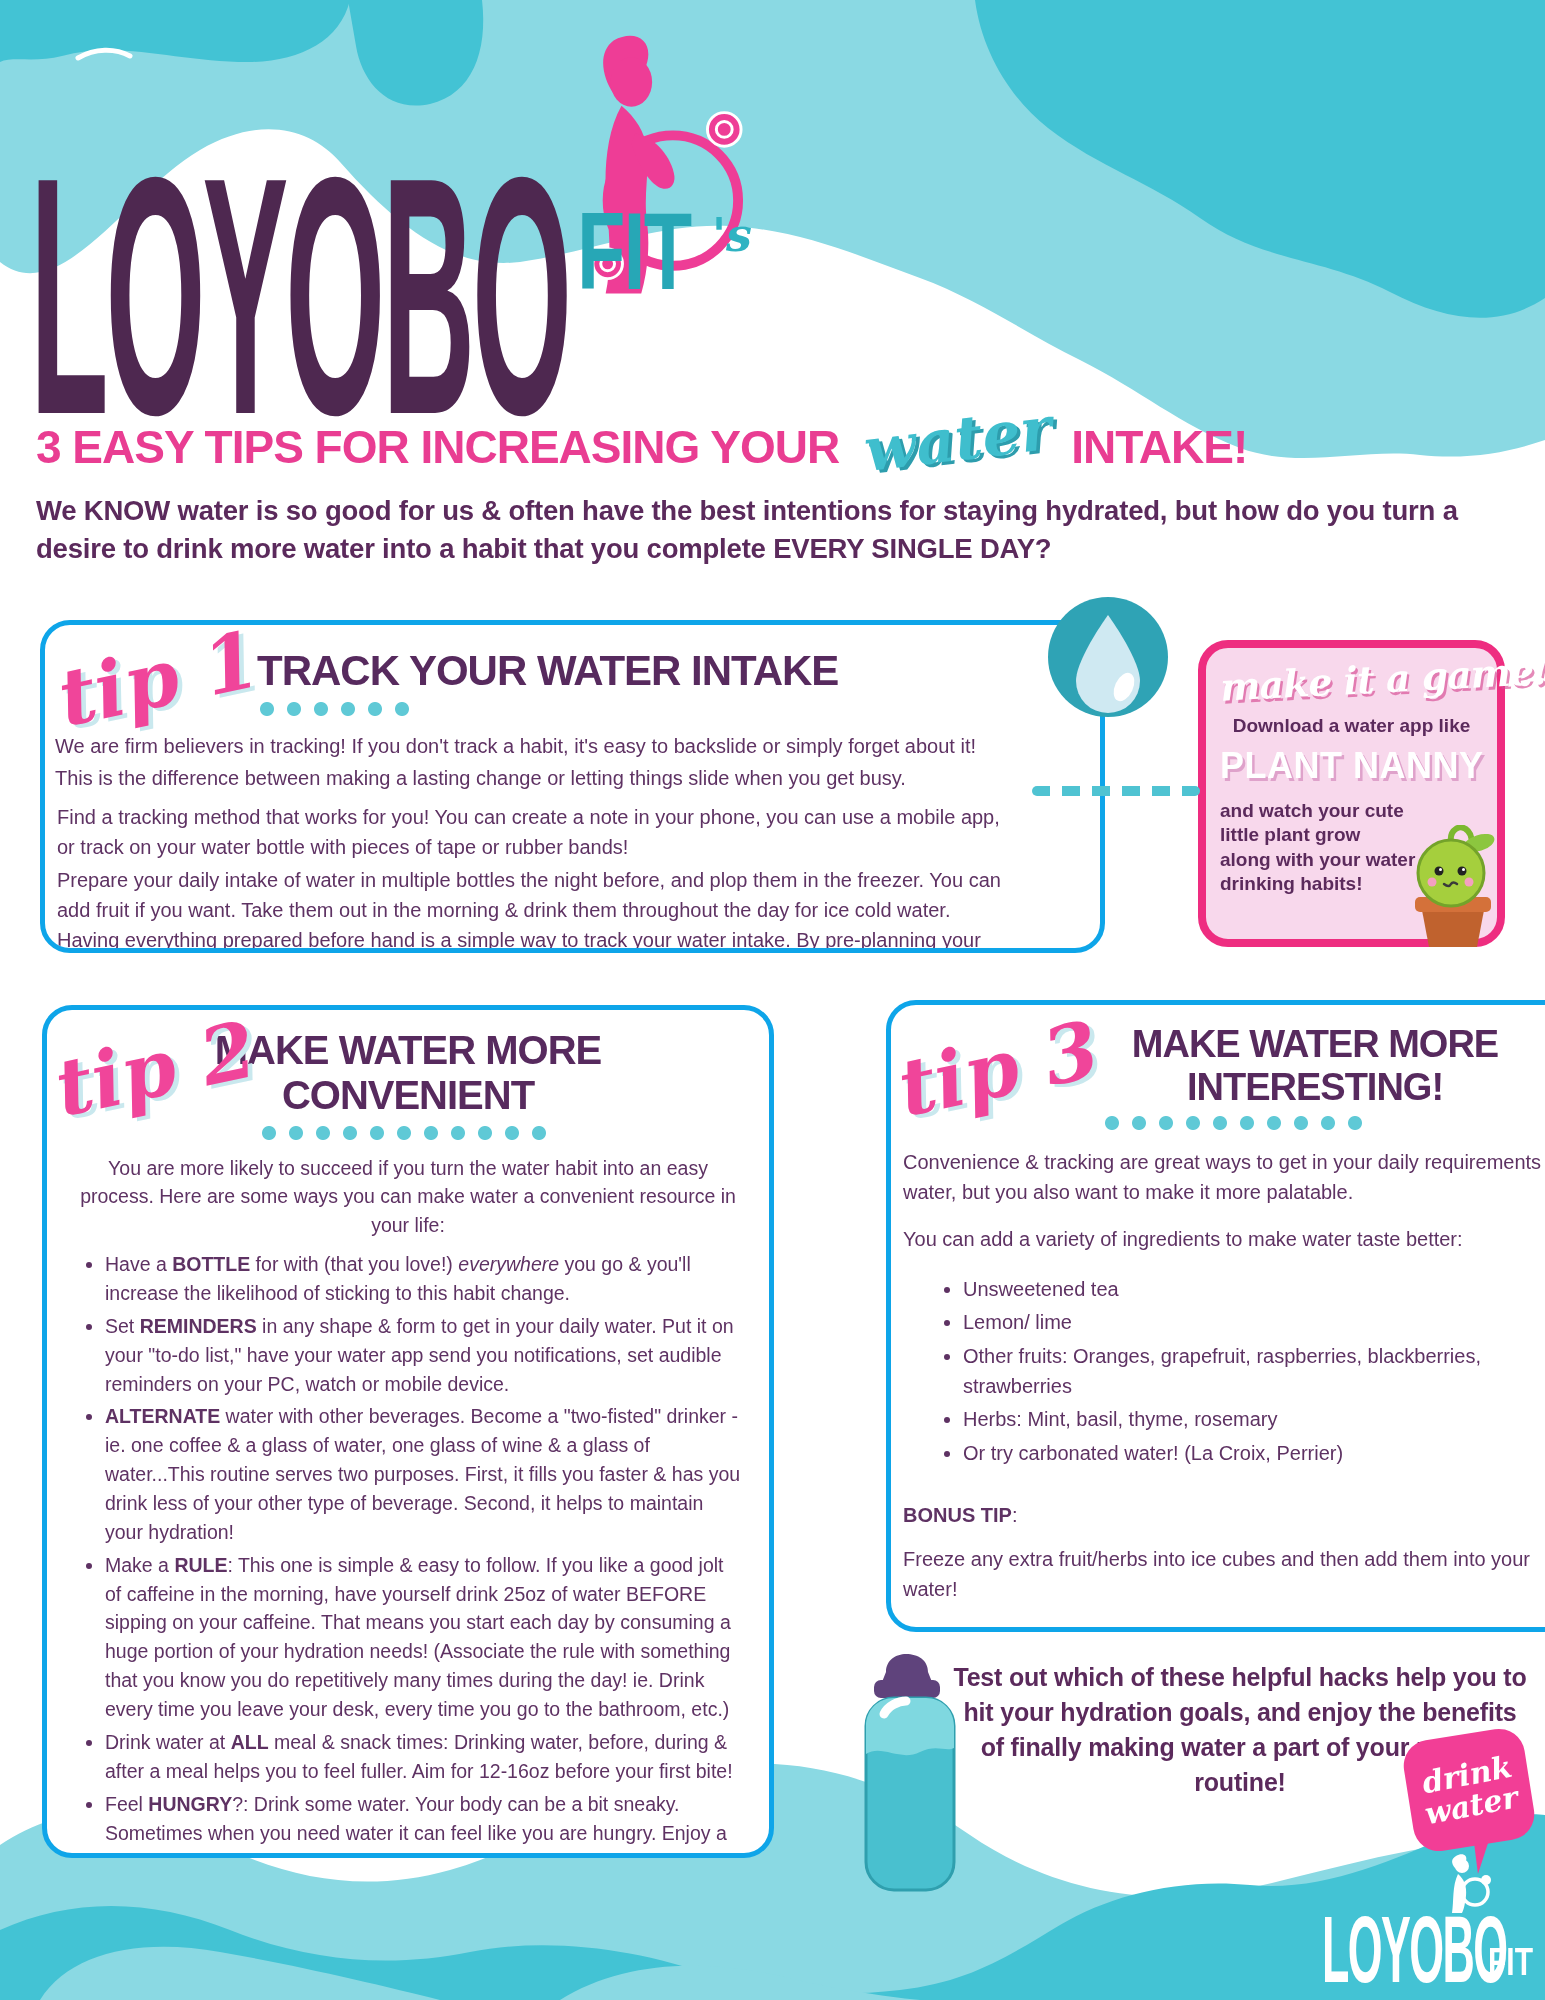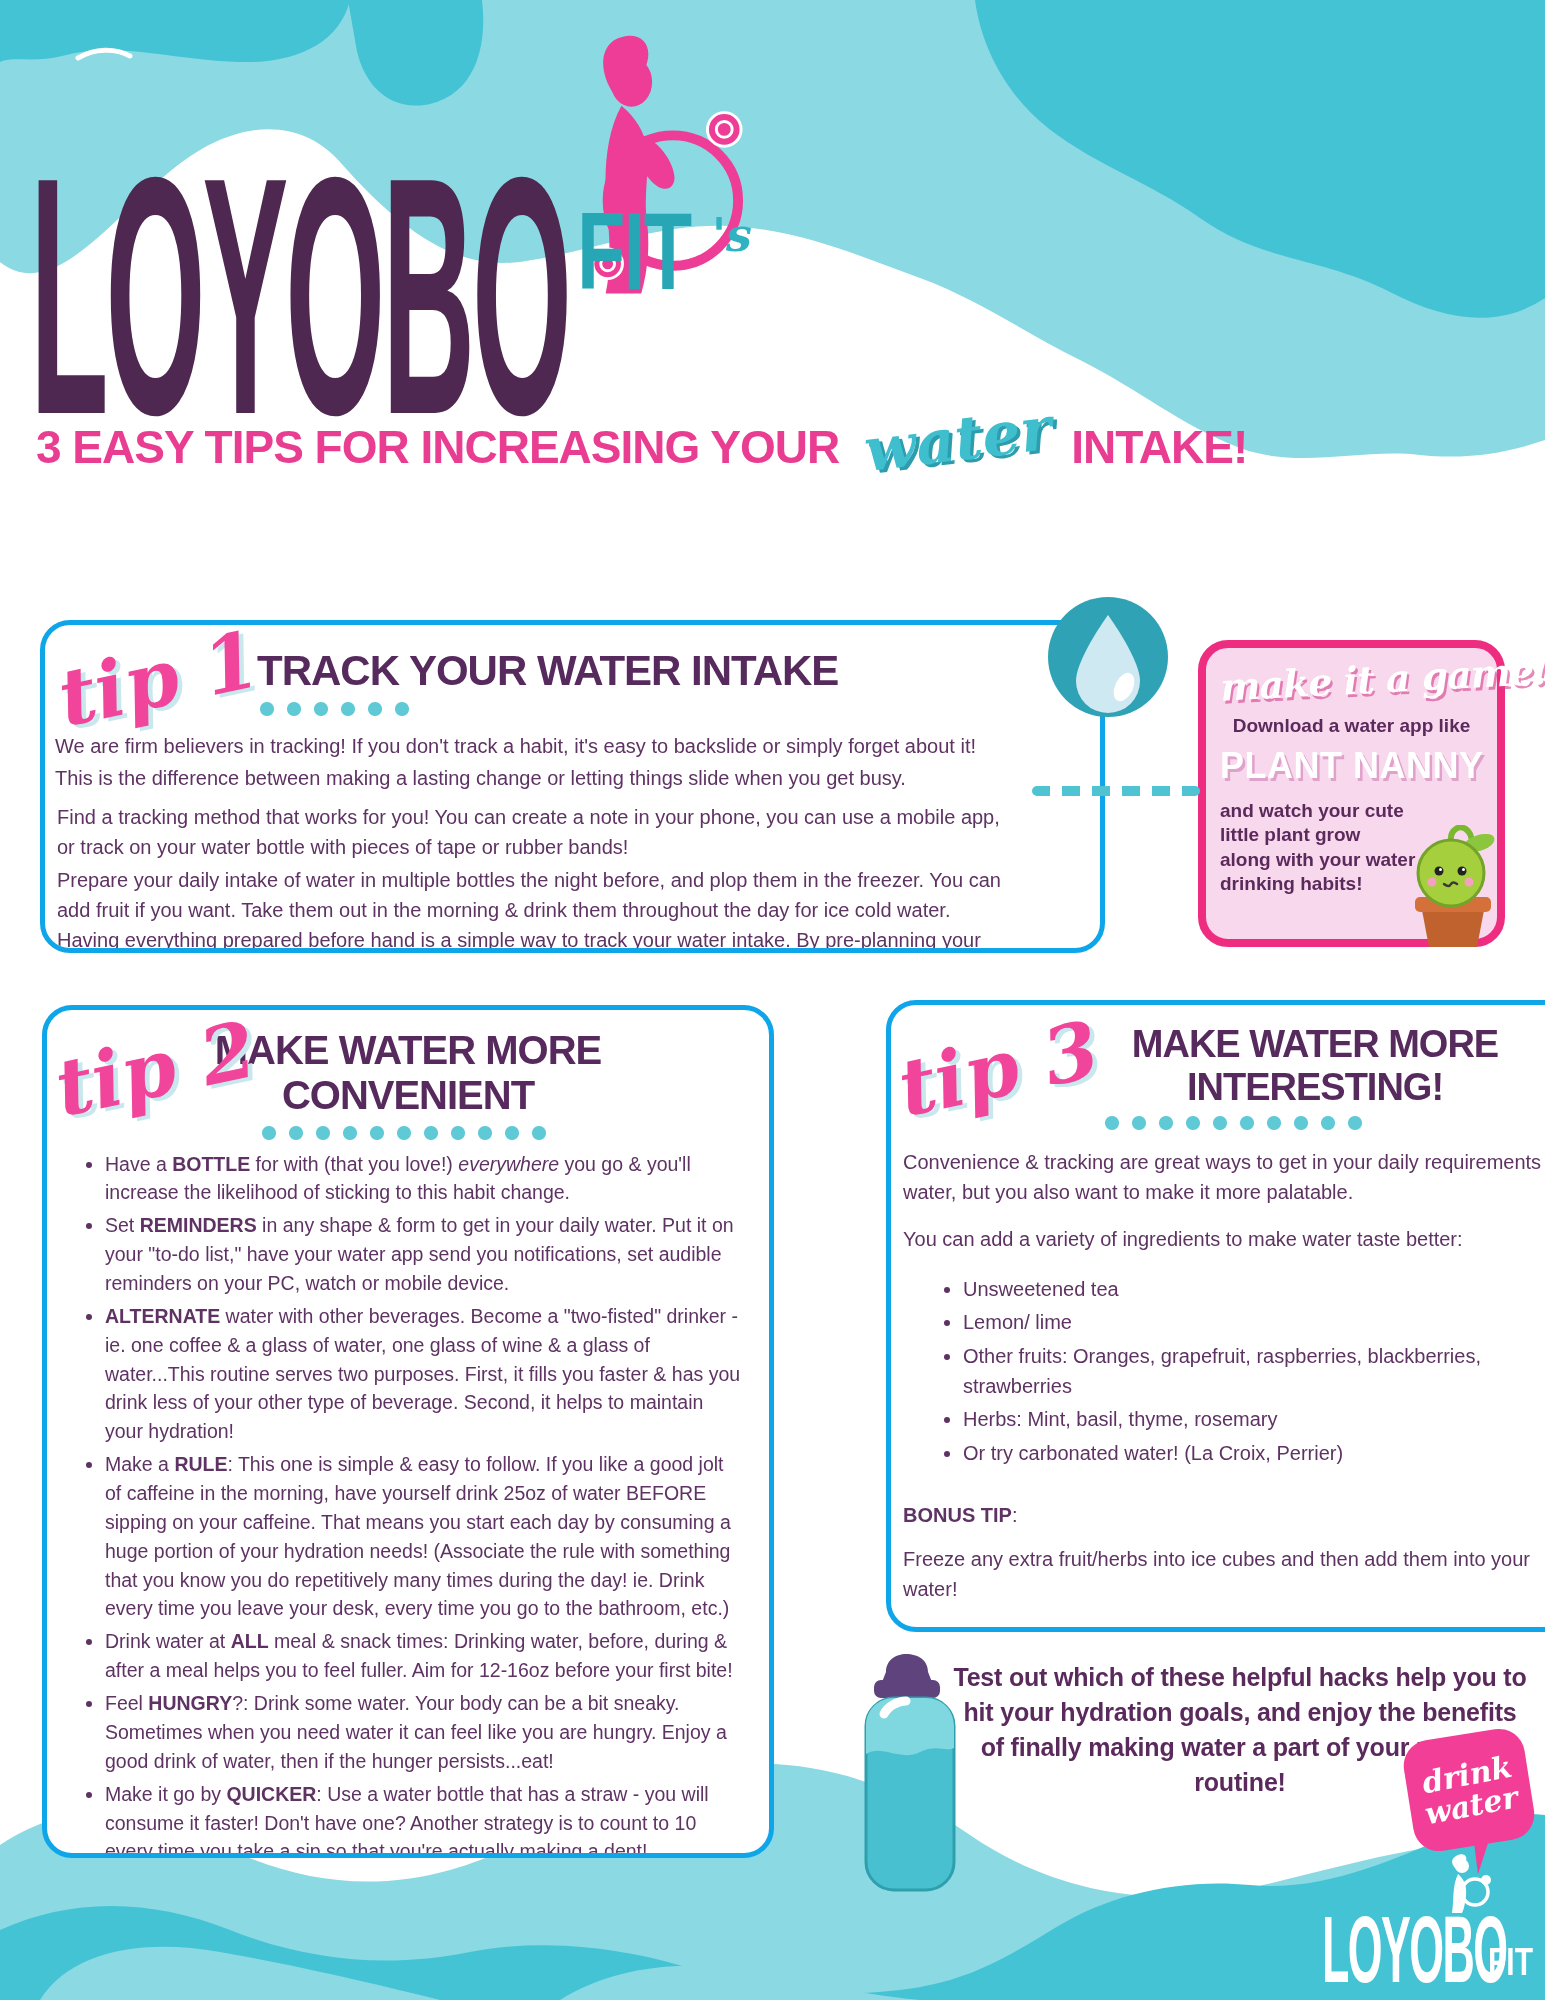--- a/index.html
+++ b/index.html
@@ -138,20 +138,21 @@
     <circle cx="148" cy="100" r="8" fill="none" stroke="#ffffff" stroke-width="3"></circle>
     <circle cx="30" cy="236" r="15" fill="#ee3d96" stroke="#ffffff" stroke-width="3"></circle>
     <circle cx="30" cy="236" r="7" fill="none" stroke="#ffffff" stroke-width="3"></circle>
   </svg>
 
   <div class="abs headline">
     <span class="hpart">3 EASY TIPS FOR INCREASING YOUR</span>
     <span class="hscript">water</span>
     <span class="hpart">INTAKE!</span>
   </div>
+  <div class="abs intro">We KNOW water is so good for us &amp; often have the best intentions for staying hydrated, but how do you turn a desire to drink more water into a habit that you complete EVERY SINGLE DAY?</div>
 
   <div class="card card1">
     <div class="t1-head">
       <h2 class="tip-title">TRACK YOUR WATER INTAKE</h2>
     </div>
     <div class="dots dots1"></div>
     <p class="bodytext">We are firm believers in tracking! If you don't track a habit, it's easy to backslide or simply forget about it!</p>
     <p class="bodytext">This is the difference between making a lasting change or letting things slide when you get busy.</p>
     <ul class="blist">
         <li><span>Find a tracking method that works for you! You can create a note in your phone, you can use a mobile app, or track on your water bottle with pieces of tape or rubber bands!</span></li>
@@ -186,20 +187,21 @@
       <circle cx="70" cy="57" r="4.5" fill="#f4a0c0"></circle>
       <path d="M45,59 Q50,63 52,59 Q54,56 58,59" fill="none" stroke="#3a3a3a" stroke-width="2.5" stroke-linecap="round"></path>
     </svg>
   </div>
 
   <div class="card card2">
     <div class="t2-head">
       <h2 class="tip-title">MAKE WATER MORE CONVENIENT</h2>
     </div>
     <div class="dots dots2"></div>
+    <p class="bodytext t2-intro">You are more likely to succeed if you turn the water habit into an easy process. Here are some ways you can make water a convenient resource in your life:</p>
     <ul class="blist">
         <li><span>Have a </span><span style="font-weight: 700;">BOTTLE</span><span> for with (that you love!) </span><span style="font-style: italic;">everywhere</span><span> you go &amp; you'll increase the likelihood of sticking to this habit change.</span></li>
         <li><span>Set </span><span style="font-weight: 700;">REMINDERS</span><span> in any shape &amp; form to get in your daily water. Put it on your "to-do list," have your water app send you notifications, set audible reminders on your PC, watch or mobile device.</span></li>
         <li><span style="font-weight: 700;">ALTERNATE</span><span> water with other beverages. Become a "two-fisted" drinker - ie. one coffee &amp; a glass of water, one glass of wine &amp; a glass of water...This routine serves two purposes. First, it fills you faster &amp; has you drink less of your other type of beverage. Second, it helps to maintain your hydration!</span></li>
         <li><span>Make a </span><span style="font-weight: 700;">RULE</span><span>: This one is simple &amp; easy to follow. If you like a good jolt of caffeine in the morning, have yourself drink 25oz of water BEFORE sipping on your caffeine. That means you start each day by consuming a huge portion of your hydration needs! (Associate the rule with something that you know you do repetitively many times during the day! ie. Drink every time you leave your desk, every time you go to the bathroom, etc.)</span></li>
         <li><span>Drink water at </span><span style="font-weight: 700;">ALL</span><span> meal &amp; snack times: Drinking water, before, during &amp; after a meal helps you to feel fuller. Aim for 12-16oz before your first bite!</span></li>
         <li><span>Feel </span><span style="font-weight: 700;">HUNGRY</span><span>?: Drink some water. Your body can be a bit sneaky. Sometimes when you need water it can feel like you are hungry. Enjoy a good drink of water, then if the hunger persists...eat!</span></li>
         <li><span>Make it go by </span><span style="font-weight: 700;">QUICKER</span><span>: Use a water bottle that has a straw - you will consume it faster! Don't have one? Another strategy is to count to 10 every time you take a sip so that you're actually making a dent!</span></li>
       </ul>
   </div>

